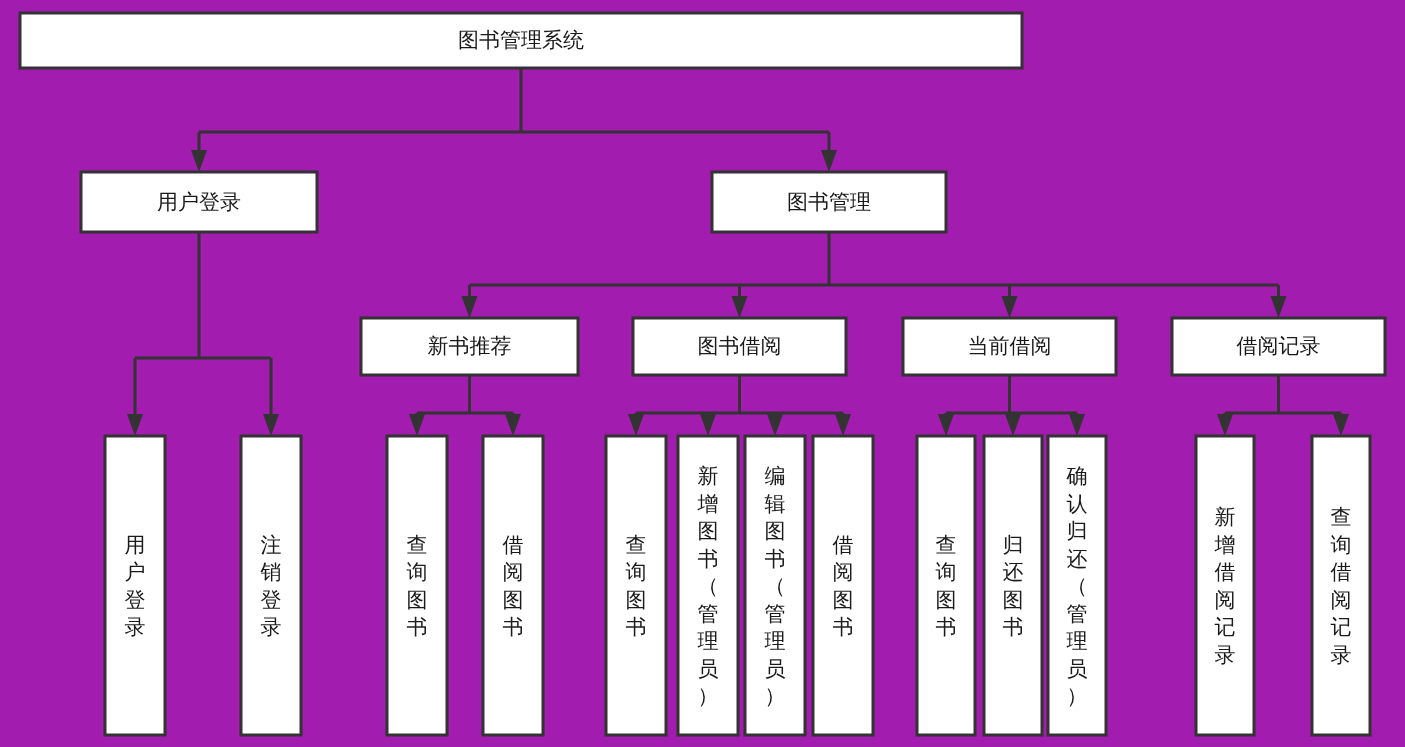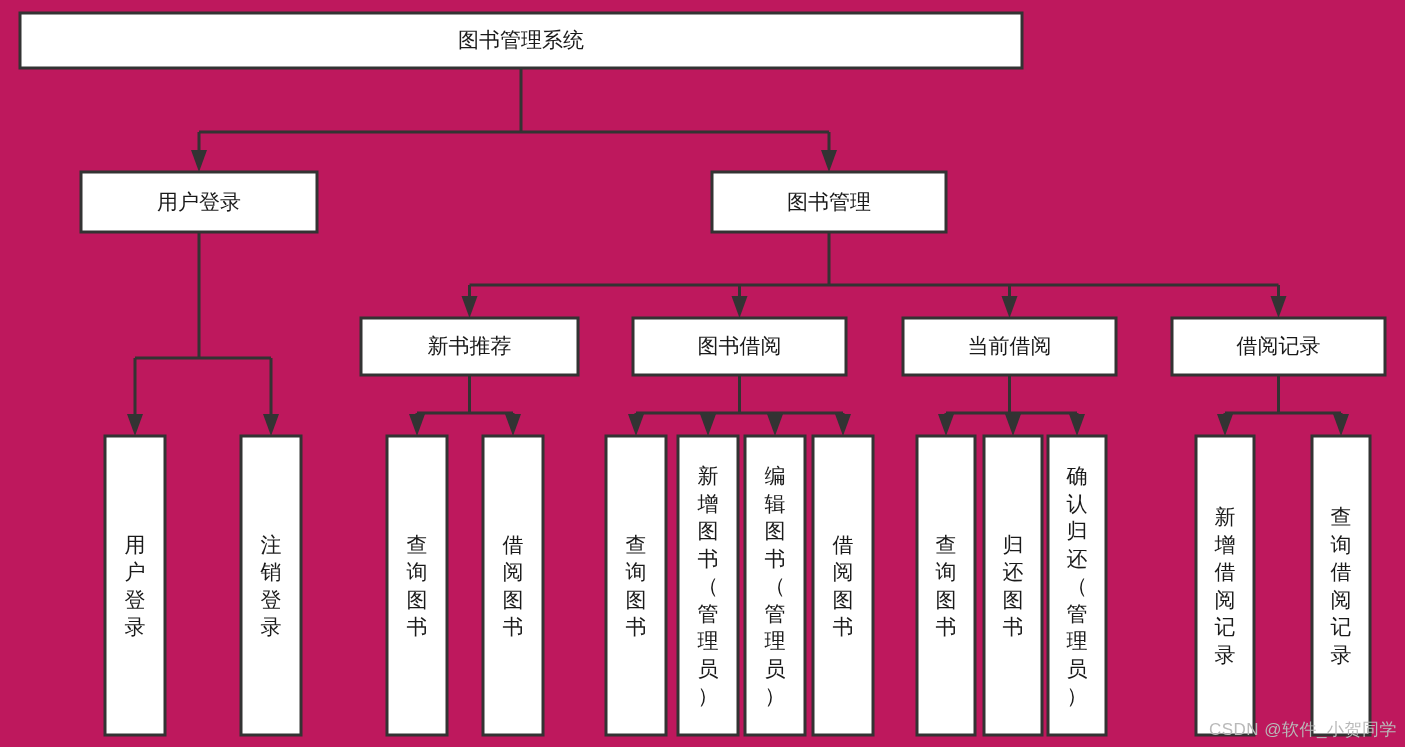--- a/index.html
+++ b/index.html
@@ -7,21 +7,21 @@
     padding: 0;
     background: #ffffff;
   }
   body {
     font-family: "Liberation Sans", "DejaVu Sans", sans-serif;
   }
   #canvas {
     position: relative;
     width: 1405px;
     height: 747px;
-    background: #be185d;
+    background: #a21caf;
     overflow: hidden;
   }
   #diagram-svg {
     position: absolute;
     left: 0;
     top: 0;
     width: 1405px;
     height: 747px;
   }
   .node-box {
@@ -214,14 +214,13 @@
         <g>
           <rect x="1196" y="436" width="58" height="299" class="node-box"></rect>
           <text x="1225" class="node-label-v"><tspan x="1225" y="524.45">新</tspan><tspan x="1225" y="551.95">增</tspan><tspan x="1225" y="579.45">借</tspan><tspan x="1225" y="606.95">阅</tspan><tspan x="1225" y="634.45">记</tspan><tspan x="1225" y="661.95">录</tspan></text>
         </g>
         <g>
           <rect x="1312" y="436" width="58" height="299" class="node-box"></rect>
           <text x="1341" class="node-label-v"><tspan x="1341" y="524.45">查</tspan><tspan x="1341" y="551.95">询</tspan><tspan x="1341" y="579.45">借</tspan><tspan x="1341" y="606.95">阅</tspan><tspan x="1341" y="634.45">记</tspan><tspan x="1341" y="661.95">录</tspan></text>
         </g>
       </g>
   </svg>
-  <div class="watermark">CSDN @软件_小贺同学</div>
 </div>
 
 </body></html>

